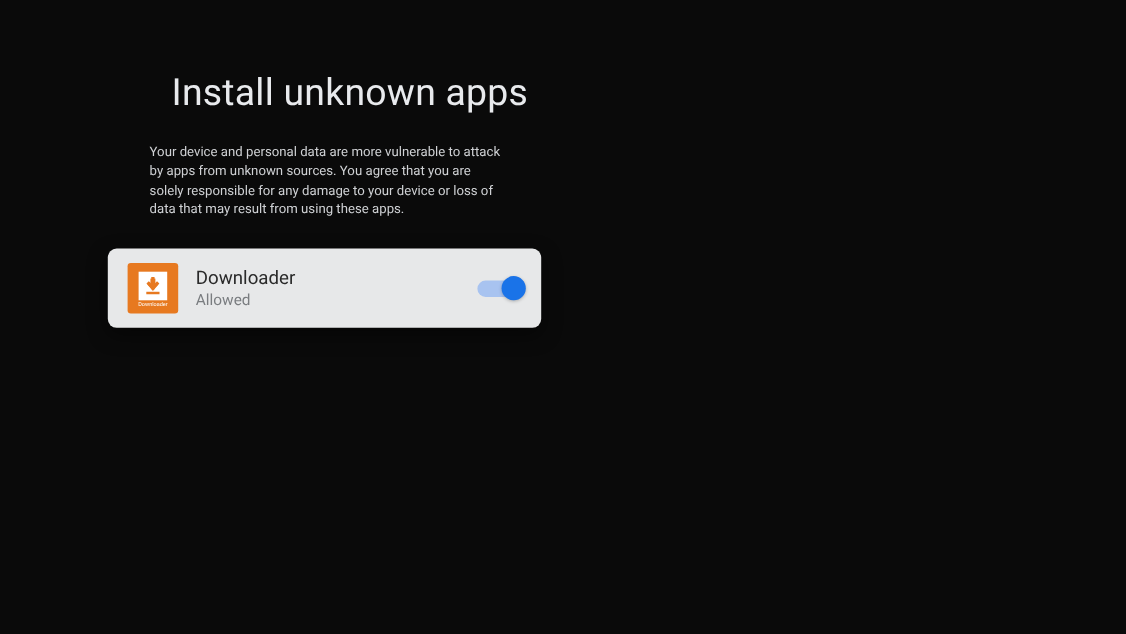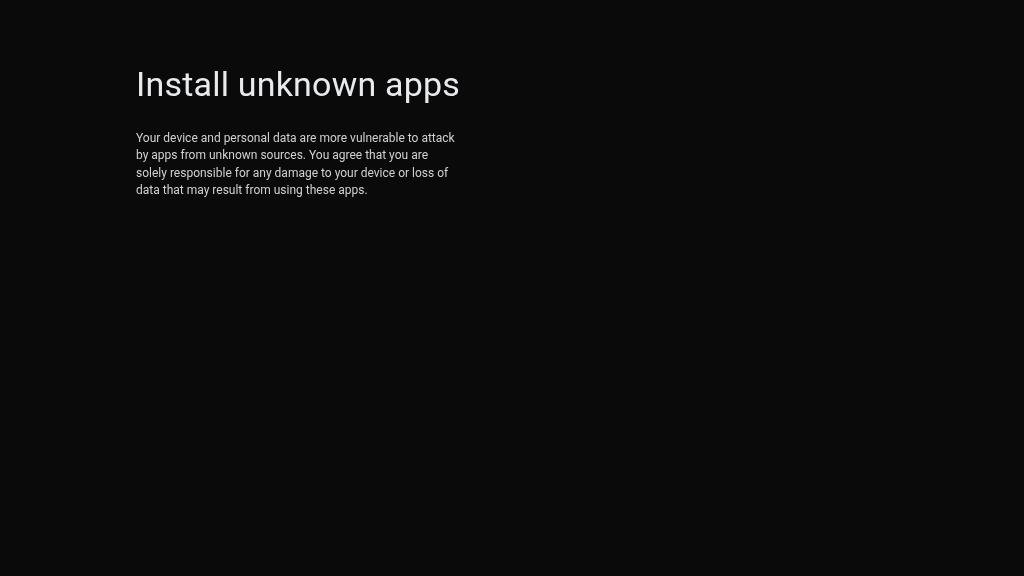--- a/index.html
+++ b/index.html
@@ -18,20 +18,21 @@
     .container {
       padding: 64px 0 0 136px;
       width: 500px;
     }
     .page-title {
       font-size: 34px;
       font-weight: 400;
       color: #e8eaed;
       margin-bottom: 26px;
       letter-spacing: 0.2px;
+      text-align: center;
     }
     .description {
       font-size: 12px;
       line-height: 1.45;
       color: #cfd1d4;
       max-width: 320px;
       margin-bottom: 26px;
     }
     .app-row {
       display: flex;
@@ -114,13 +115,34 @@
       box-shadow: 0 1px 3px rgba(0,0,0,0.25);
     }
   </style>
 </head>
 <body>
 
 <div class="container">
   <h1 class="page-title">Install unknown apps</h1>
   <p class="description">Your device and personal data are more vulnerable to attack by apps from unknown sources. You agree that you are solely responsible for any damage to your device or loss of data that may result from using these apps.</p>
 
+  <div class="app-row">
+    <div class="app-icon">
+      <div class="arrow-box">
+        <svg width="18" height="18" viewBox="0 0 24 24">
+          <path fill="#e77920" d="M12 3 L12 14 M12 14 L7 9 M12 14 L17 9" stroke="#e77920" stroke-width="4" stroke-linecap="square"></path>
+          <polygon fill="#e77920" points="12,18 5,10 19,10"></polygon>
+          <rect fill="#e77920" x="9" y="3" width="6" height="9"></rect>
+          <rect fill="#e77920" x="4" y="19" width="16" height="3"></rect>
+        </svg>
+      </div>
+      <div class="icon-label">Downloader</div>
+    </div>
+    <div class="app-text">
+      <div class="app-name">Downloader</div>
+      <div class="app-status">Allowed</div>
+    </div>
+    <div class="toggle">
+      <div class="toggle-track"></div>
+      <div class="toggle-thumb"></div>
+    </div>
+  </div>
 </div>
 
 </body></html>

